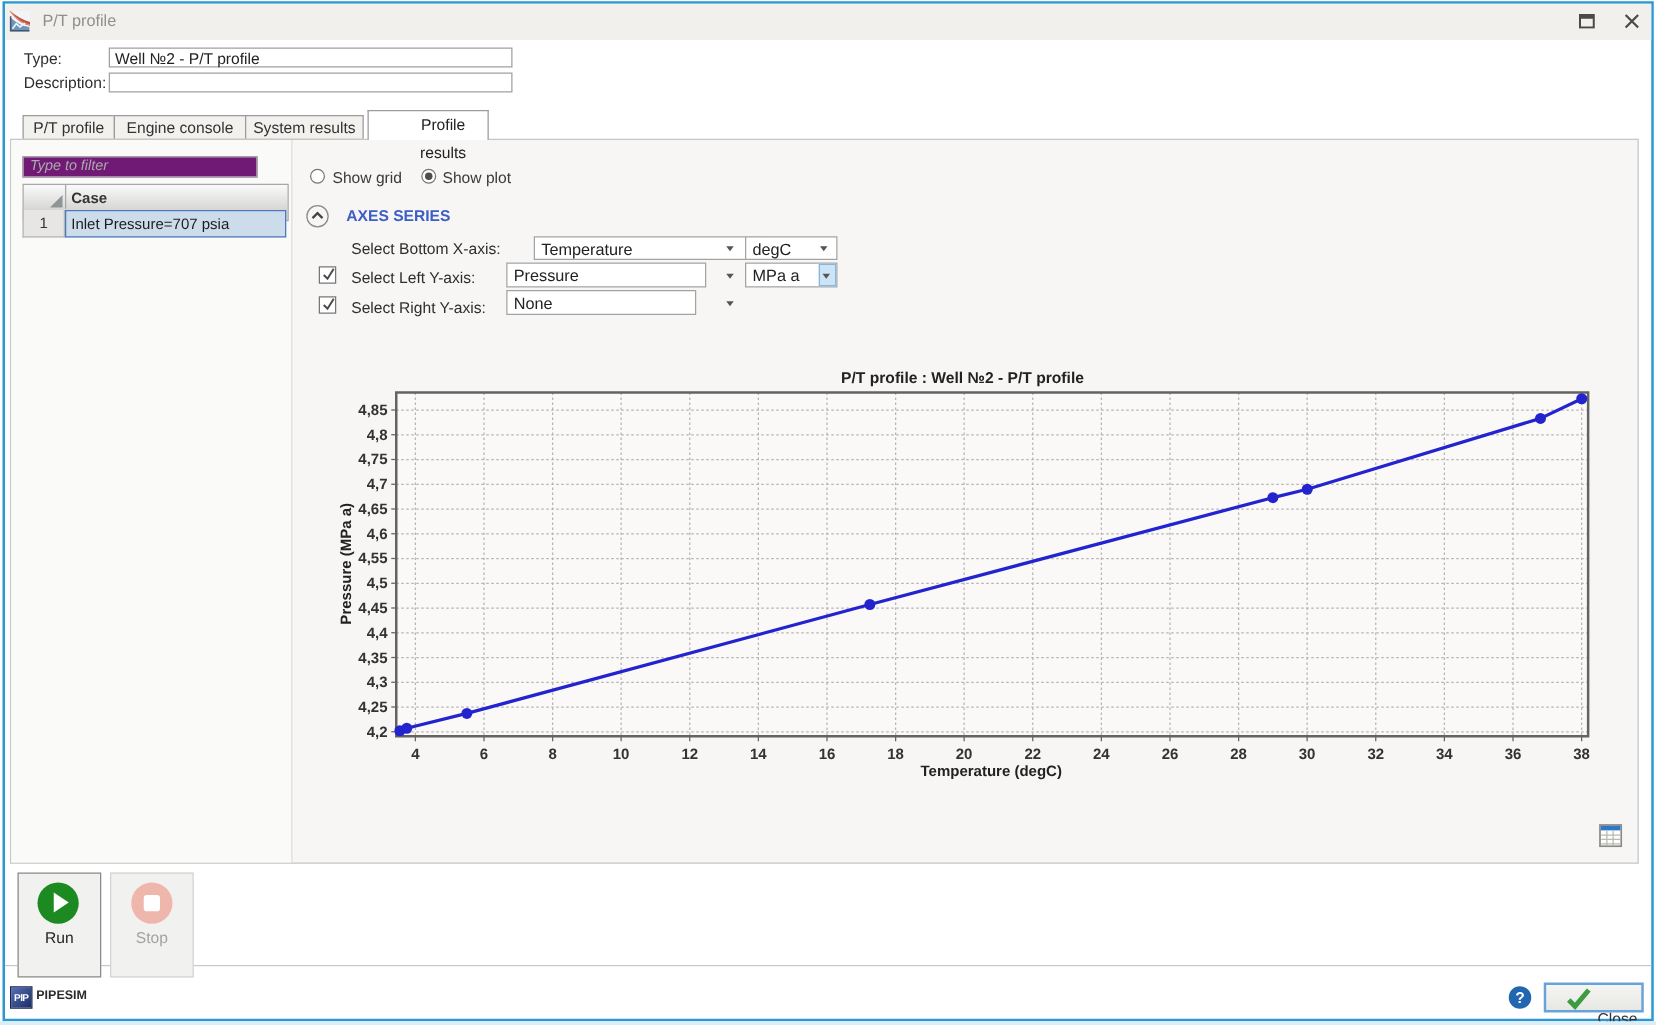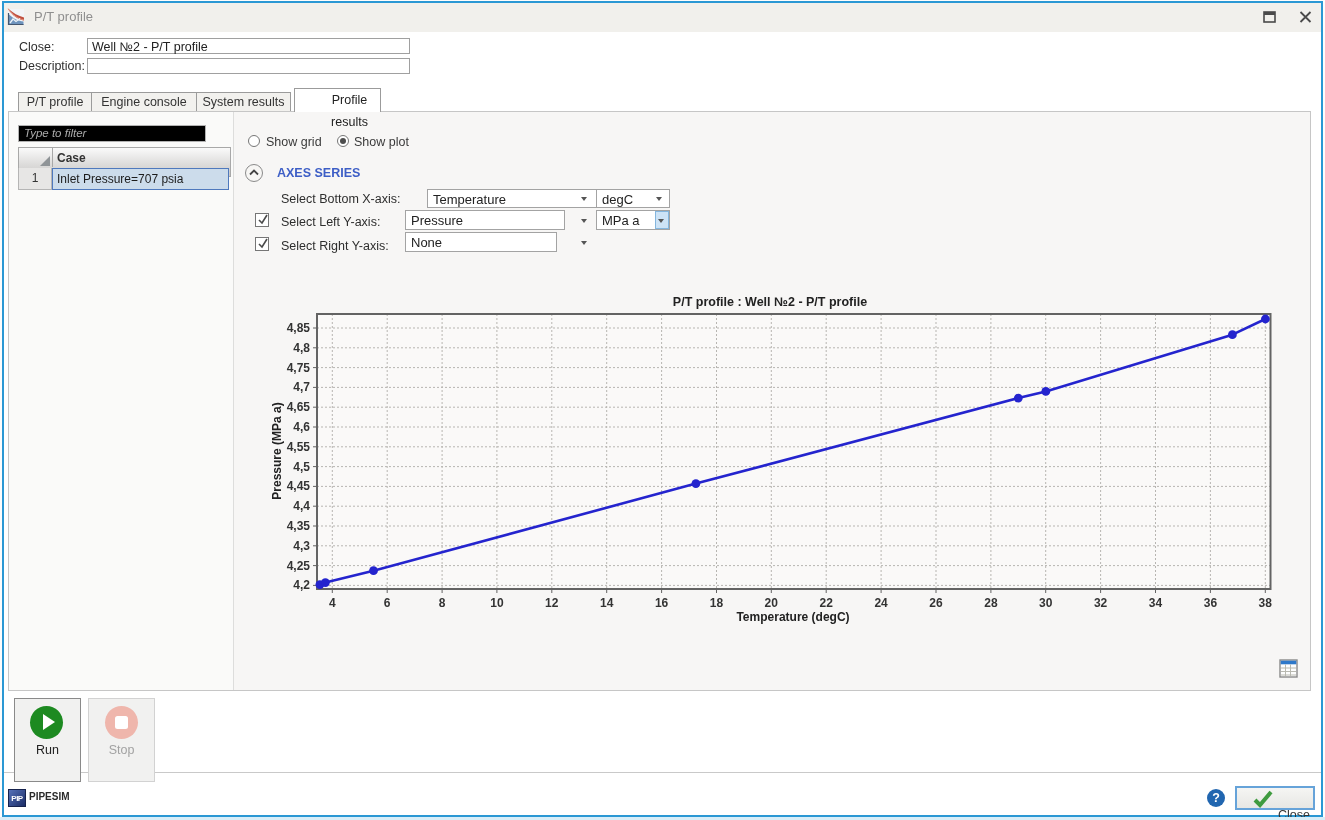--- a/index.html
+++ b/index.html
@@ -4,25 +4,25 @@
 <style>
   * { margin:0; padding:0; box-sizing:border-box; }
   html,body { width:1325px; height:820px; background:#fdfdfd; font-family:"Liberation Sans", sans-serif; overflow:hidden; }
   .abs { position:absolute; }
   #win { position:absolute; left:2px; top:1px; width:1321px; height:816px; border:2px solid #2b98d4; background:#ffffff; }
   #titlebar { position:absolute; left:4px; top:3px; width:1317px; height:29px; background:#f1f0ec; }
   #title { position:absolute; left:34px; top:9px; font-size:13px; color:#8f8f8f; }
   label.flab { position:absolute; font-size:12.5px; color:#2e2e2e; }
   .tinput { position:absolute; left:87px; width:323px; height:16px; border:1px solid #a0a0a0; background:#fff; font-size:12.5px; color:#222; padding:1px 0 0 4px; line-height:14px; }
   .tab { position:absolute; top:92px; height:20px; background:#f2f1ee; border:1px solid #9b9b9b; font-size:12.5px; color:#333; text-align:center; line-height:18px; }
-  #tabactive { position:absolute; left:294px; top:88px; width:87px; height:24px; background:#ffffff; border:1px solid #9b9b9b; border-bottom:none; font-size:12.5px; color:#222; text-align:center; line-height:22px; z-index:5;padding-left:24px; }
+  #tabactive { position:absolute; left:294px; top:88px; width:97px; height:24px; background:#ffffff; border:1px solid #9b9b9b; border-bottom:none; font-size:12.5px; color:#222; text-align:center; line-height:22px; z-index:5;padding-left:24px; }
   #content { position:absolute; left:8px; top:111px; width:1303px; height:580px; border:1px solid #c6c6c6; background:#f7f6f5; }
   #leftpanel { position:absolute; left:9px; top:112px; width:224px; height:578px; background:#fafaf9; }
   #vdivider { position:absolute; left:233px; top:112px; width:1px; height:578px; background:#dddddc; }
-  #filter { position:absolute; left:18px; top:125px; width:188px; height:17px; border:1px solid #b2b2b2; background:#000000; font-size:11.5px; font-style:italic; color:#ababab; padding:1px 0 0 5px; }
+  #filter { position:absolute; left:18px; top:125px; width:188px; height:17px; border:1px solid #b2b2b2; background:#701a75; font-size:11.5px; font-style:italic; color:#ababab; padding:1px 0 0 5px; }
   #thead { position:absolute; left:18px; top:147px; width:213px; height:30px; background:linear-gradient(#fafafa,#dcdbda 60%,#cac9c8); border:1px solid #a8a8a8; }
   #thead .sep { position:absolute; left:33px; top:0; width:1px; height:19px; background:#a8a8a8; }
   #tri { position:absolute; left:21px; top:8px; width:0; height:0; border-left:10px solid transparent; border-bottom:10px solid #8f9497; }
   #casetxt { position:absolute; left:38px; top:3px; font-size:12px; font-weight:600; color:#333; }
   #rownum { position:absolute; left:18px; top:168px; width:34px; height:22px; background:#e7e6e5; border:1px solid #b5b5b5; border-top:none; font-size:12px; color:#333; text-align:center; line-height:21px; }
   #rowsel { position:absolute; left:52px; top:168px; width:177px; height:22px; background:#ccdceb; border:1px solid #4f79bd; font-size:12px; color:#1c1c1c; padding:3px 0 0 4px; }
   .radio { position:absolute; width:12px; height:12px; border:1px solid #767676; border-radius:50%; background:#fff; }
   .radio.sel::after { content:""; position:absolute; left:2px; top:2px; width:6px; height:6px; border-radius:50%; background:#4d4d4d; }
   .rlabel { position:absolute; font-size:12.5px; color:#3a3a3a; }
   #collapse { position:absolute; left:245px; top:164px; width:18px; height:18px; border:1px solid #8a8a8a; border-radius:50%; background:#f7f6f4; }
@@ -61,21 +61,21 @@
   <path d="M1.5 5 L1.5 16.5 L16.5 16.5" stroke="#44566e" stroke-width="1.2" fill="none"></path>
 </svg>
 
 <svg class="abs" style="left:1263px;top:11px" width="14" height="12" viewBox="0 0 14 12">
   <rect x="1" y="1" width="11" height="10" fill="none" stroke="#4a4a4a" stroke-width="1.6"></rect>
   <rect x="1" y="1" width="11" height="3" fill="#4a4a4a"></rect>
 </svg>
 <svg class="abs" style="left:1299px;top:11px" width="13" height="12" viewBox="0 0 13 12">
   <path d="M1.5 1 L11.5 11 M11.5 1 L1.5 11" stroke="#4a4a4a" stroke-width="1.8"></path>
 </svg>
-<label class="flab" style="left:19px;top:40px">Close:</label>
+<label class="flab" style="left:19px;top:40px">Type:</label>
 <div class="tinput" style="top:38px">Well №2 - P/T profile</div>
 <label class="flab" style="left:19px;top:59px">Description:</label>
 <div class="tinput" style="top:58px"></div>
 <div class="tab" style="left:18px;width:74px;">P/T profile</div>
 <div class="tab" style="left:91px;width:106px;">Engine console</div>
 <div class="tab" style="left:196px;width:95px;">System results</div>
 <div id="tabactive">Profile results</div>
 <div id="content"></div>
 <div id="leftpanel"></div>
 <div id="vdivider"></div>

